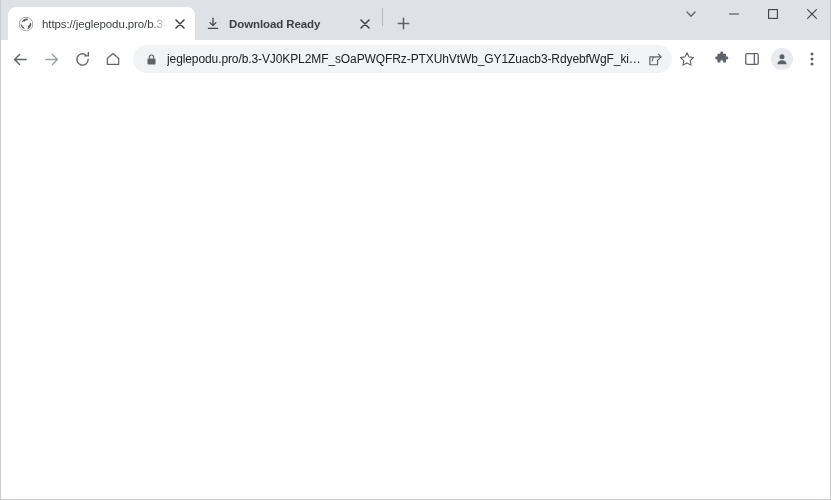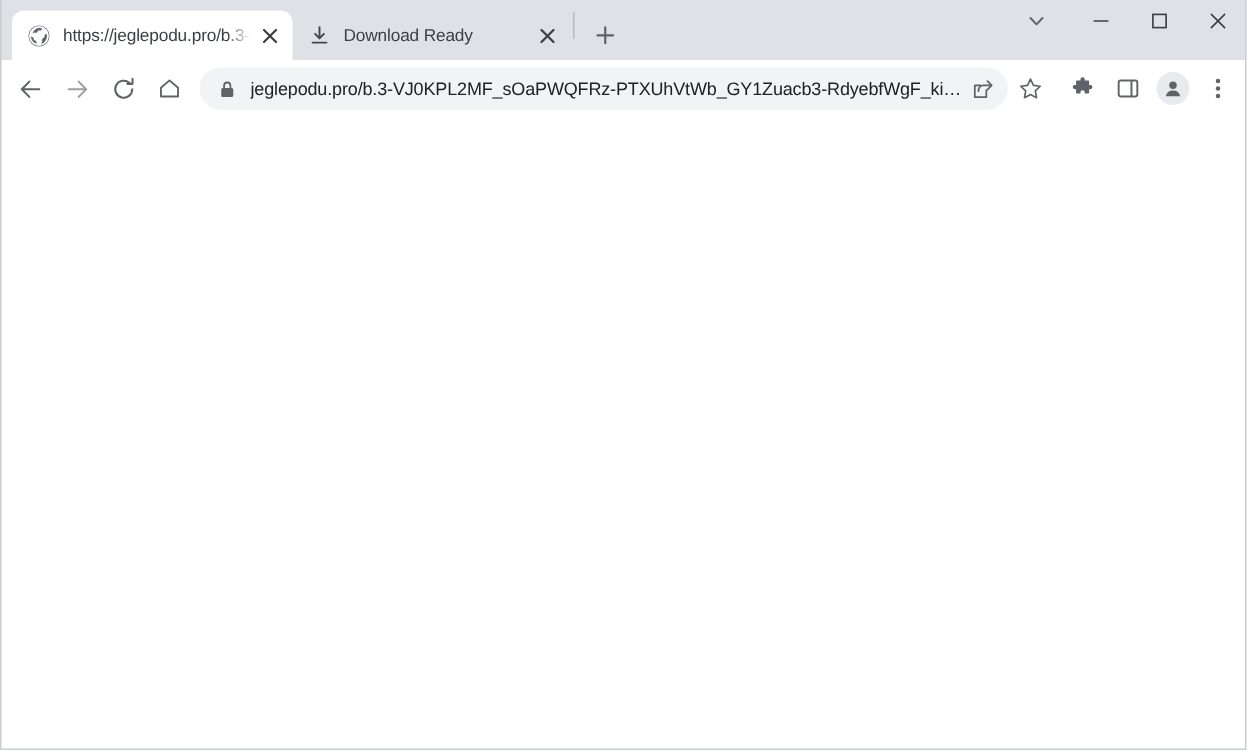--- a/index.html
+++ b/index.html
@@ -53,20 +53,21 @@
     padding: 0 6px 0 10px;
     min-width: 0;
   }
   .tab.active {
     background: #ffffff;
     width: 187px;
   }
   .tab.inactive {
     background: transparent;
     width: 185px;
+    font-weight: bold;
   }
 
   .tab-favicon {
     width: 16px;
     height: 16px;
     flex: 0 0 16px;
     margin-right: 8px;
     display: block;
   }
 

